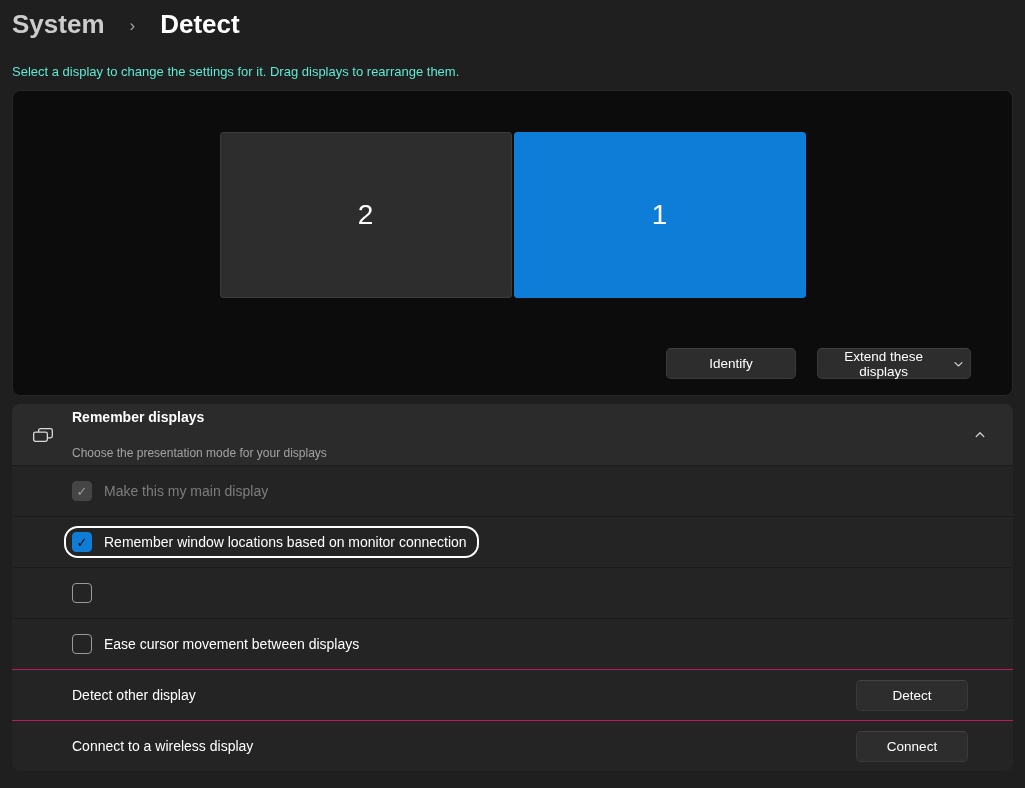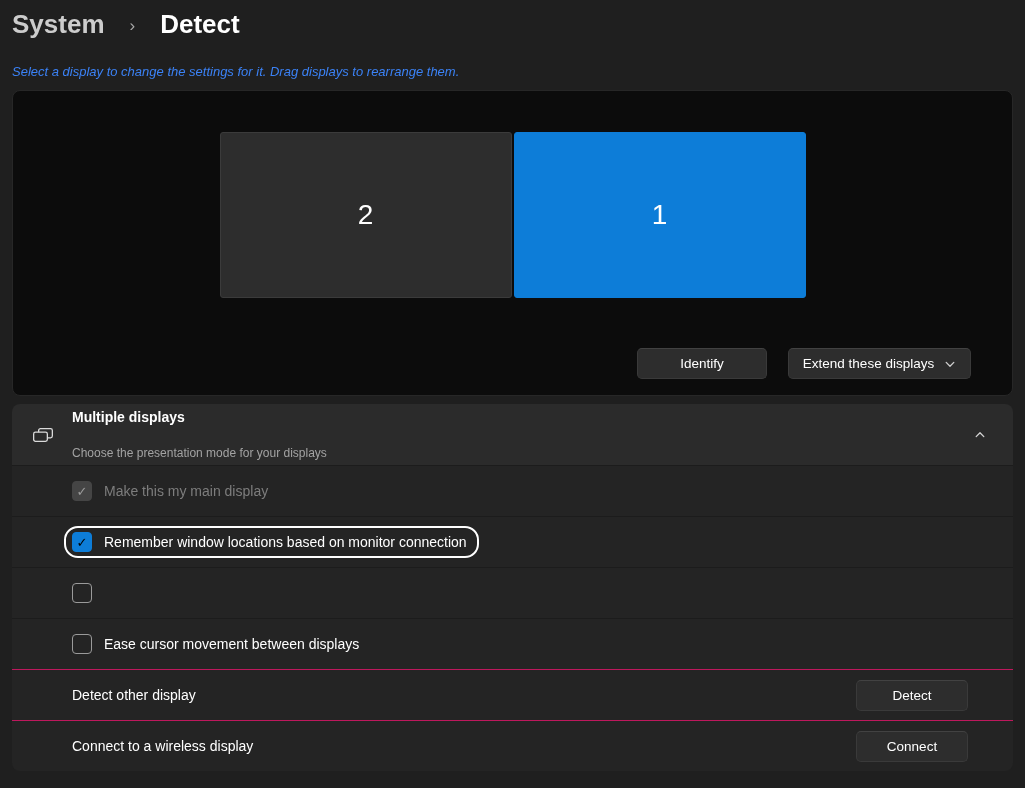--- a/index.html
+++ b/index.html
@@ -10,21 +10,21 @@
     overflow:hidden;
   }
   .page{padding:0 12px;box-sizing:border-box;}
 
   
   .breadcrumb{padding-top:9px;display:flex;align-items:center;gap:25px;font-size:26px;}
   .crumb.parent{color:#cccccc;font-weight:600;cursor:pointer;}
   .crumb-sep{color:#a8a8a8;font-size:17px;padding-top:3px;}
   .crumb.current{color:#ffffff;font-weight:700;}
 
-  .desc{margin-top:24px;font-size:13px;color:#3b82f6;font-style:italic;}
+  .desc{margin-top:24px;font-size:13px;color:#5eead4;}
 
   
   .canvas{
     margin-top:11px;height:306px;box-sizing:border-box;
     background:#0c0c0c;border:1px solid #272727;border-radius:8px;
     position:relative;
   }
   .monitors{display:flex;gap:2px;justify-content:center;padding-top:41px;}
   .monitor{
     width:292px;height:166px;box-sizing:border-box;
@@ -35,21 +35,21 @@
   .mon-num{font-size:28px;color:#ffffff;}
   .canvas-actions{position:absolute;right:41px;bottom:16px;display:flex;gap:21px;}
 
   .btn{
     height:31px;box-sizing:border-box;
     background:#2d2d2d;border:1px solid #3a3a3a;border-top-color:#424242;
     border-radius:5px;color:#ffffff;font-size:13.5px;
     font-family:"Liberation Sans","DejaVu Sans",sans-serif;cursor:pointer;
   }
   .btn-identify{width:130px;}
-  .btn-dropdown{width:183px;display:flex;align-items:center;justify-content:center;gap:10px;}
+  .btn-dropdown{width:154px;display:flex;align-items:center;justify-content:center;gap:10px;}
 
   
   .card{margin-top:8px;border-radius:8px;overflow:hidden;}
   .card-header{
     height:61px;box-sizing:border-box;background:#2b2b2b;
     display:flex;align-items:center;padding:0 16px 0 21px;cursor:pointer;
   }
   .hdr-icon{width:20px;height:20px;margin-right:19px;display:flex;align-items:center;}
   .hdr-text{flex:1;}
   .hdr-title{font-size:14px;font-weight:600;color:#ffffff;}
@@ -126,21 +126,21 @@
   <div class="card">
 
     <div class="card-header">
       <span class="hdr-icon">
         <svg width="20" height="20" viewBox="0 0 20 20" fill="none">
           <rect x="5.65" y="3.65" width="13.7" height="9.2" rx="1.8" stroke="#dadada" stroke-width="1.3"></rect>
           <rect x="0.65" y="7.15" width="13.7" height="9.2" rx="1.8" fill="#2b2b2b" stroke="#dadada" stroke-width="1.3"></rect>
         </svg>
       </span>
       <div class="hdr-text">
-        <div class="hdr-title">Multiple displays</div>
+        <div class="hdr-title">Remember displays</div>
         <div class="hdr-sub">Choose the presentation mode for your displays</div>
       </div>
       <span class="hdr-chev">
         <svg width="12" height="12" viewBox="0 0 12 12" fill="none">
           <path d="M2.2 7.6 L6 3.8 L9.8 7.6" stroke="#d4d4d4" stroke-width="1.3" stroke-linecap="round" stroke-linejoin="round"></path>
         </svg>
       </span>
     </div>
 
     <div class="option-row">

